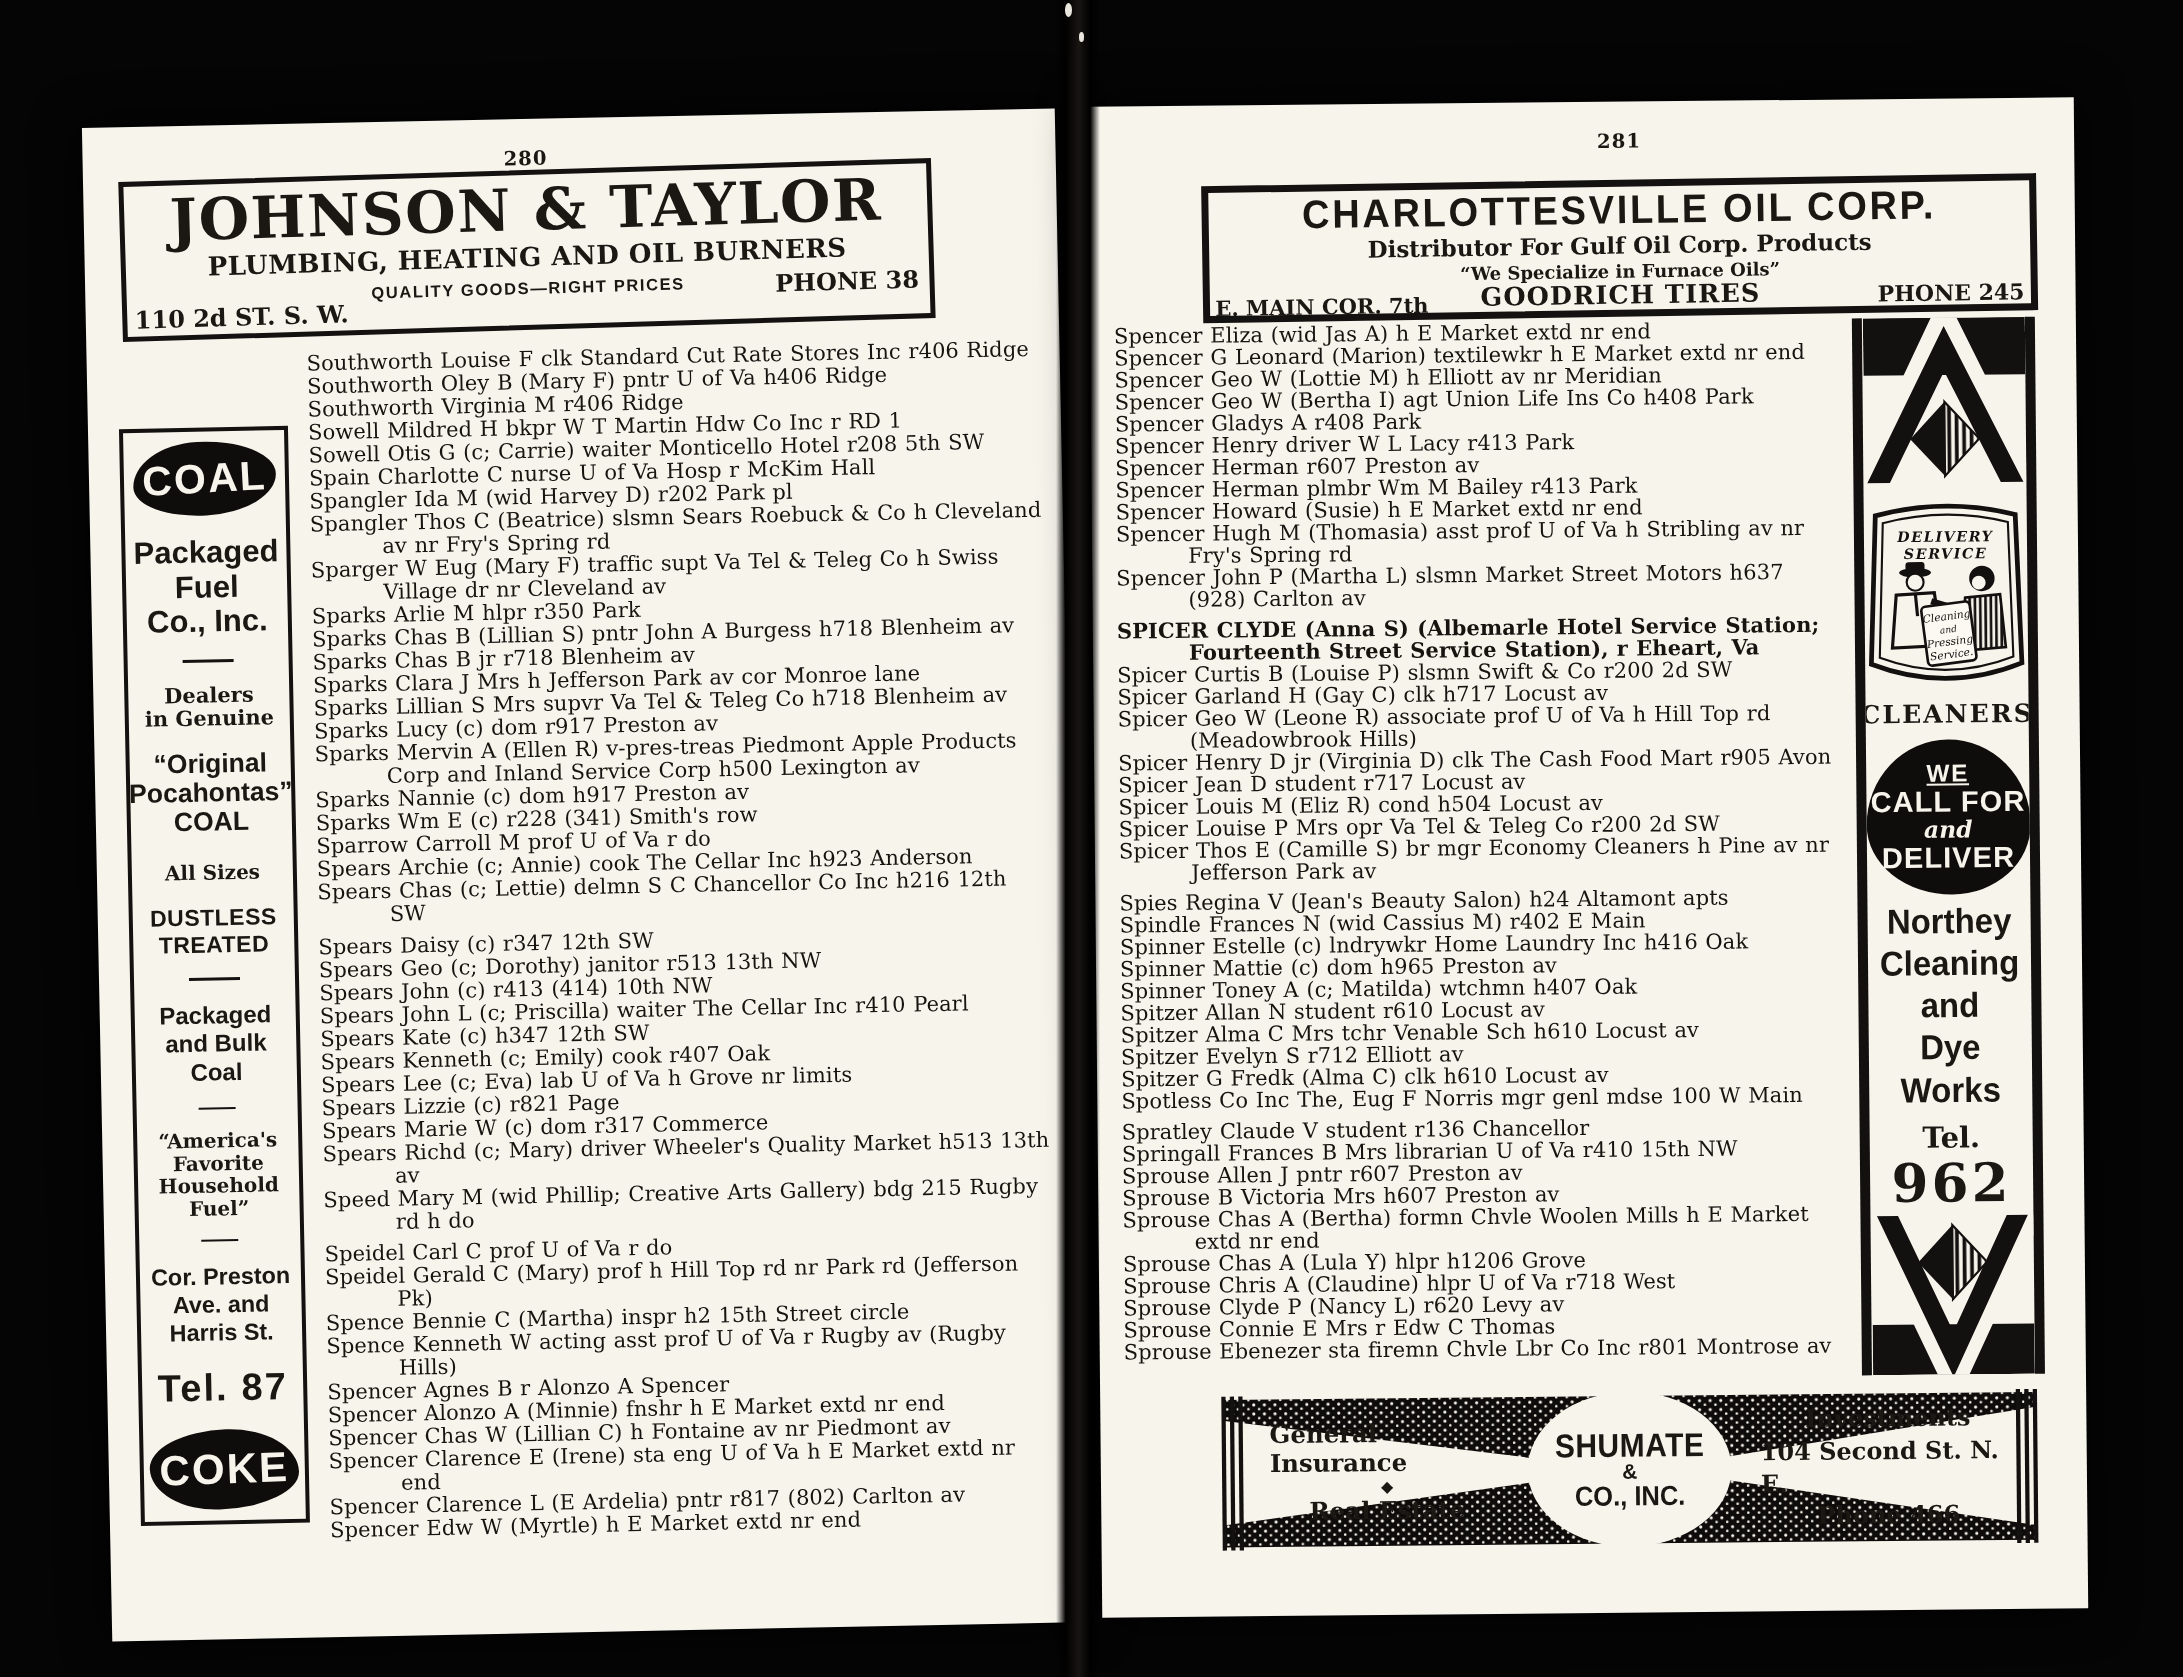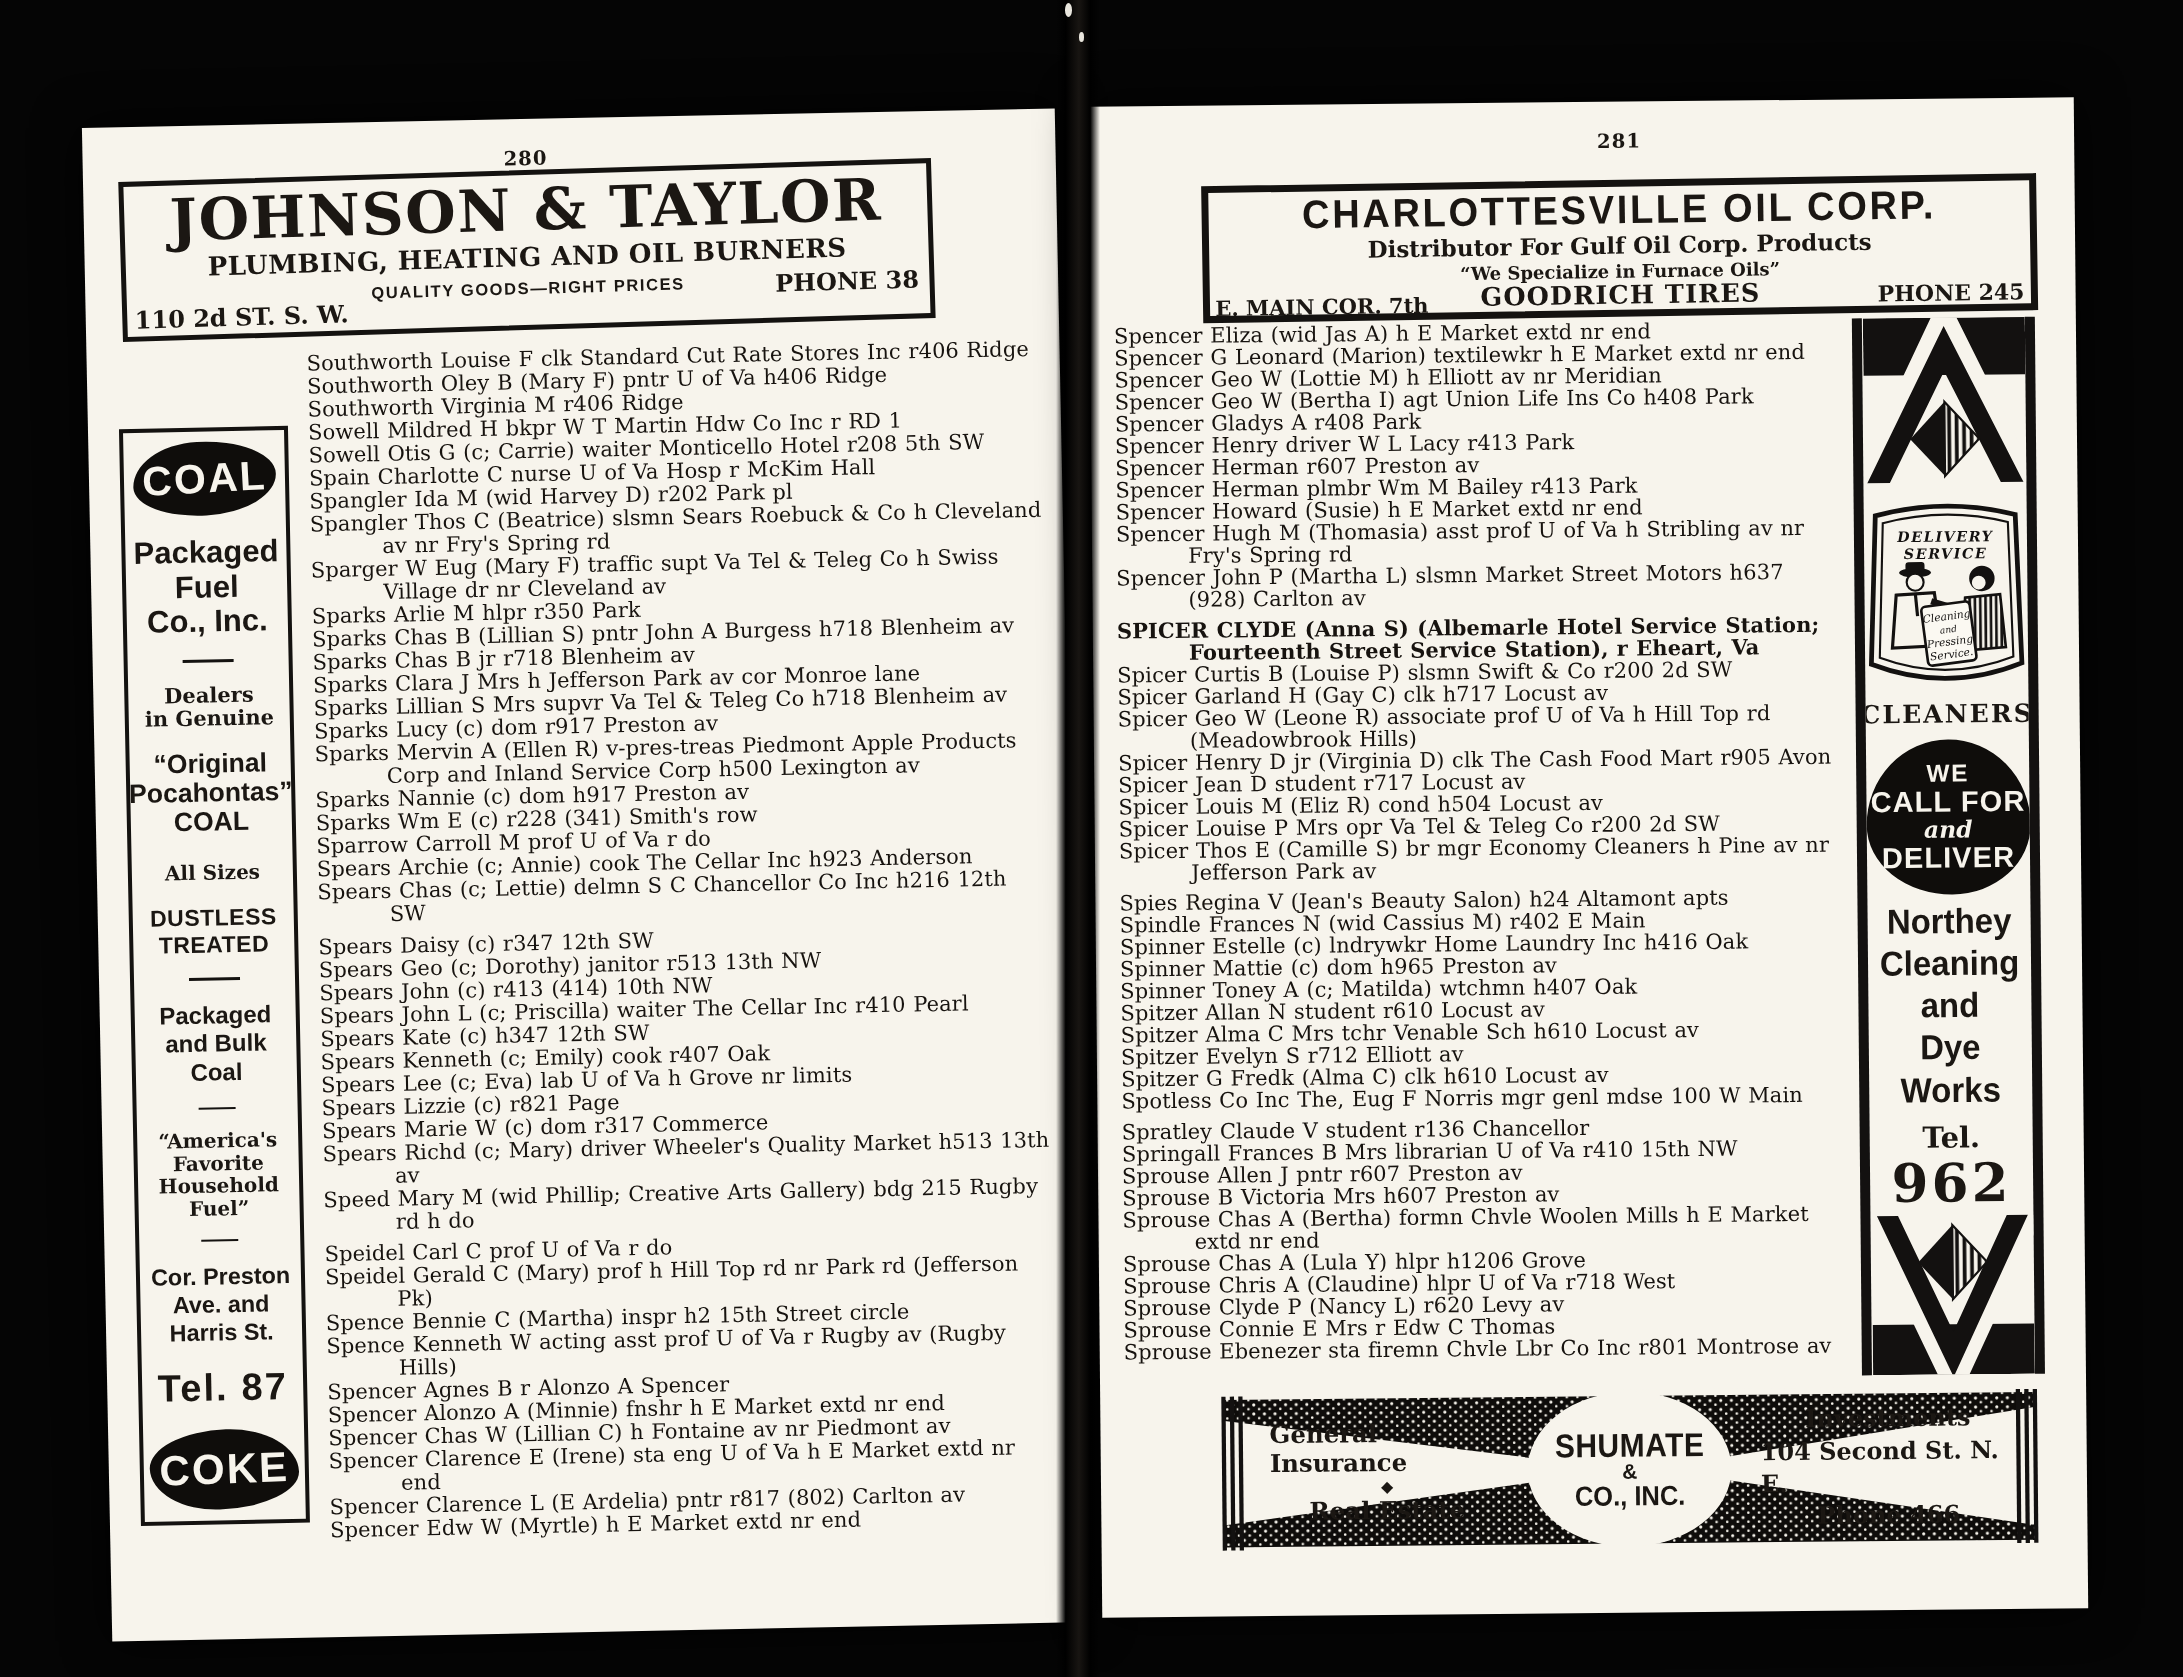--- a/index.html
+++ b/index.html
@@ -111,21 +111,21 @@
     display:flex; flex-direction:column; align-items:center; justify-content:space-between;
     text-align:center; overflow:hidden;
   }
   .cl-cleaners { font-weight:bold; font-size:25px; letter-spacing:2.1px; margin-top:-3.2px; }
   .cl-blob {
     background:#0f0d0b; color:#f7f4ec; width:164px; height:155px; margin-top:5.3px;
     border-radius:50% 50% 48% 52% / 55% 55% 45% 45%;
     display:flex; flex-direction:column; align-items:center; justify-content:center;
     font-family:"Liberation Sans", sans-serif; font-weight:bold; line-height:1.06;
   }
-  .cl-blob .l1 { font-size:24.4px; letter-spacing:1.6px; }
+  .cl-blob .l1 { font-size:24.4px; letter-spacing:1.6px;text-decoration:underline; }
   .cl-blob .l2 { font-size:29px; letter-spacing:1.1px; }
   .cl-blob .l3 { font-family:"DejaVu Serif", serif; font-style:italic; font-weight:bold; font-size:23.4px; }
   .cl-blob .l4 { font-size:29px; letter-spacing:1.1px; }
   .cl-name div { font-family:"Liberation Sans", sans-serif; font-weight:bold; font-size:33px; line-height:1.28; transform:scaleY(1.05); }
   .cl-tel-label { font-weight:bold; font-size:29px; margin-top:3.2px; }
   .cl-tel-number { font-weight:bold; font-size:53px; letter-spacing:3.2px; line-height:1; margin-top:2.1px; }
 
   
   .shumate {
     position:absolute; left:119px; right:47px; bottom:63px; height:160px;

